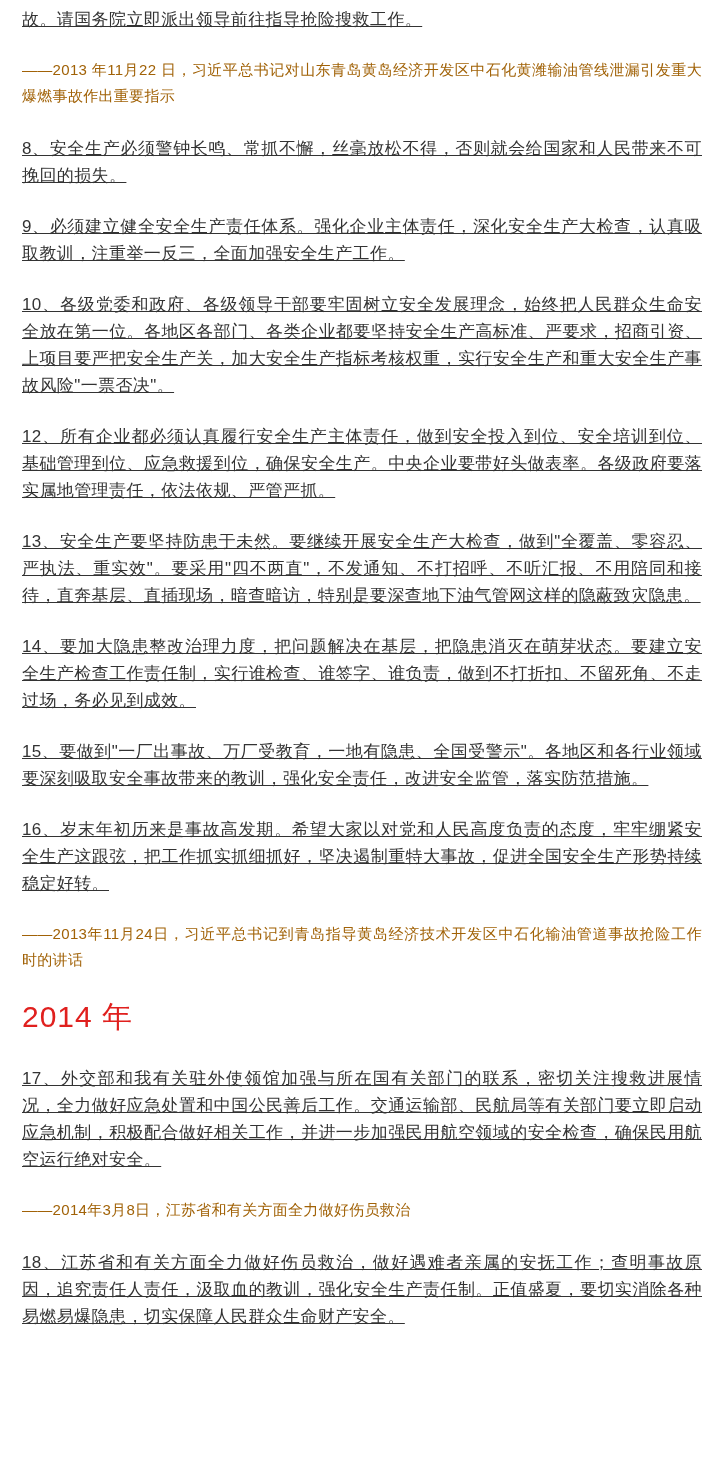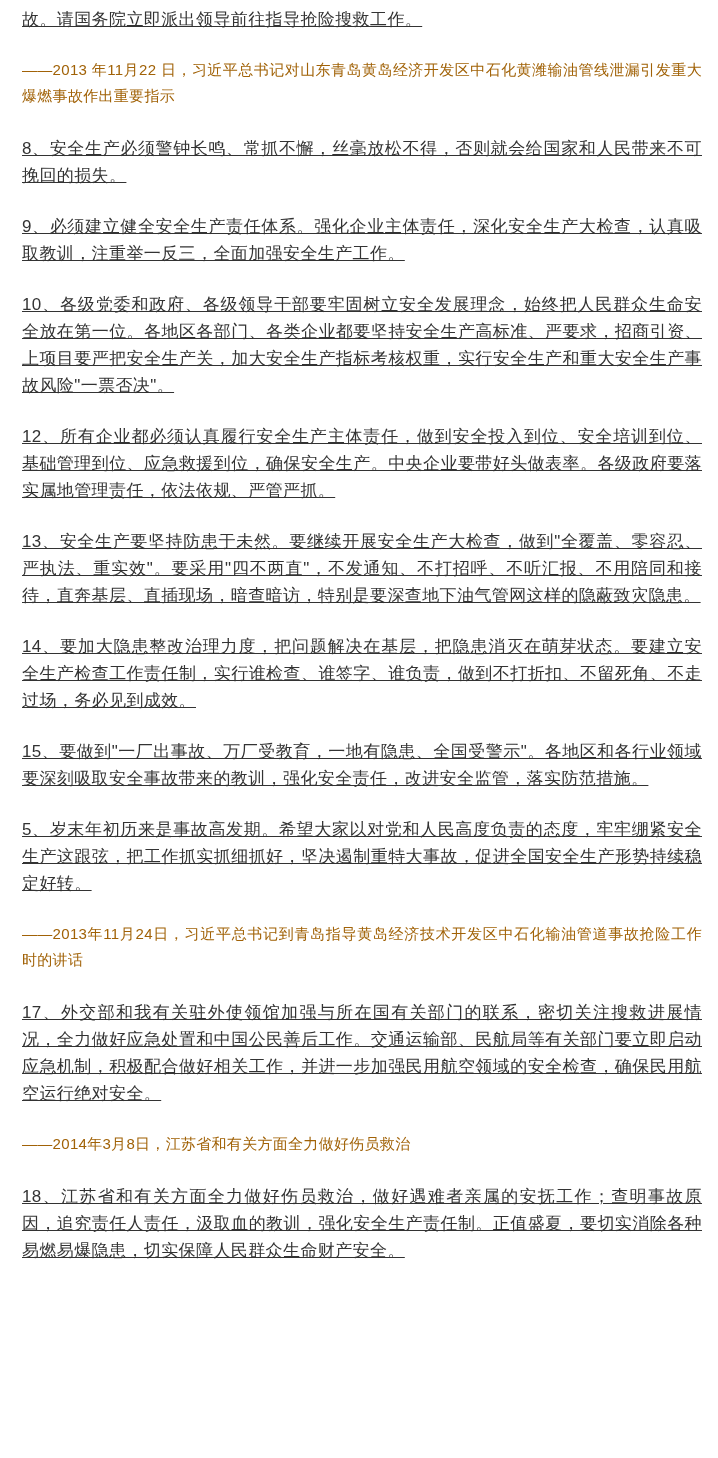--- a/index.html
+++ b/index.html
@@ -50,18 +50,19 @@
 <article class="article">
     <p class="para">故。请国务院立即派出领导前往指导抢险搜救工作。</p>
     <p class="citation">——2013 年11月22 日，习近平总书记对山东青岛黄岛经济开发区中石化黄潍输油管线泄漏引发重大爆燃事故作出重要指示</p>
     <p class="para">8、安全生产必须警钟长鸣、常抓不懈，丝毫放松不得，否则就会给国家和人民带来不可挽回的损失。</p>
     <p class="para">9、必须建立健全安全生产责任体系。强化企业主体责任，深化安全生产大检查，认真吸取教训，注重举一反三，全面加强安全生产工作。</p>
     <p class="para">10、各级党委和政府、各级领导干部要牢固树立安全发展理念，始终把人民群众生命安全放在第一位。各地区各部门、各类企业都要坚持安全生产高标准、严要求，招商引资、上项目要严把安全生产关，加大安全生产指标考核权重，实行安全生产和重大安全生产事故风险"一票否决"。</p>
     <p class="para">12、所有企业都必须认真履行安全生产主体责任，做到安全投入到位、安全培训到位、基础管理到位、应急救援到位，确保安全生产。中央企业要带好头做表率。各级政府要落实属地管理责任，依法依规、严管严抓。</p>
     <p class="para">13、安全生产要坚持防患于未然。要继续开展安全生产大检查，做到"全覆盖、零容忍、严执法、重实效"。要采用"四不两直"，不发通知、不打招呼、不听汇报、不用陪同和接待，直奔基层、直插现场，暗查暗访，特别是要深查地下油气管网这样的隐蔽致灾隐患。</p>
     <p class="para">14、要加大隐患整改治理力度，把问题解决在基层，把隐患消灭在萌芽状态。要建立安全生产检查工作责任制，实行谁检查、谁签字、谁负责，做到不打折扣、不留死角、不走过场，务必见到成效。</p>
     <p class="para">15、要做到"一厂出事故、万厂受教育，一地有隐患、全国受警示"。各地区和各行业领域要深刻吸取安全事故带来的教训，强化安全责任，改进安全监管，落实防范措施。</p>
-    <p class="para">5、岁末年初历来是事故高发期。希望大家以对党和人民高度负责的态度，牢牢绷紧安全生产这跟弦，把工作抓实抓细抓好，坚决遏制重特大事故，促进全国安全生产形势持续稳定好转。</p>
+    <p class="para">16、岁末年初历来是事故高发期。希望大家以对党和人民高度负责的态度，牢牢绷紧安全生产这跟弦，把工作抓实抓细抓好，坚决遏制重特大事故，促进全国安全生产形势持续稳定好转。</p>
     <p class="citation">——2013年11月24日，习近平总书记到青岛指导黄岛经济技术开发区中石化输油管道事故抢险工作时的讲话</p>
+    <h2 class="year-heading" style="color: rgb(224, 32, 30);">2014 年</h2>
     <p class="para">17、外交部和我有关驻外使领馆加强与所在国有关部门的联系，密切关注搜救进展情况，全力做好应急处置和中国公民善后工作。交通运输部、民航局等有关部门要立即启动应急机制，积极配合做好相关工作，并进一步加强民用航空领域的安全检查，确保民用航空运行绝对安全。</p>
     <p class="citation">——2014年3月8日，江苏省和有关方面全力做好伤员救治</p>
     <p class="para">18、江苏省和有关方面全力做好伤员救治，做好遇难者亲属的安抚工作；查明事故原因，追究责任人责任，汲取血的教训，强化安全生产责任制。正值盛夏，要切实消除各种易燃易爆隐患，切实保障人民群众生命财产安全。</p>
   </article>
 
 </body></html>

